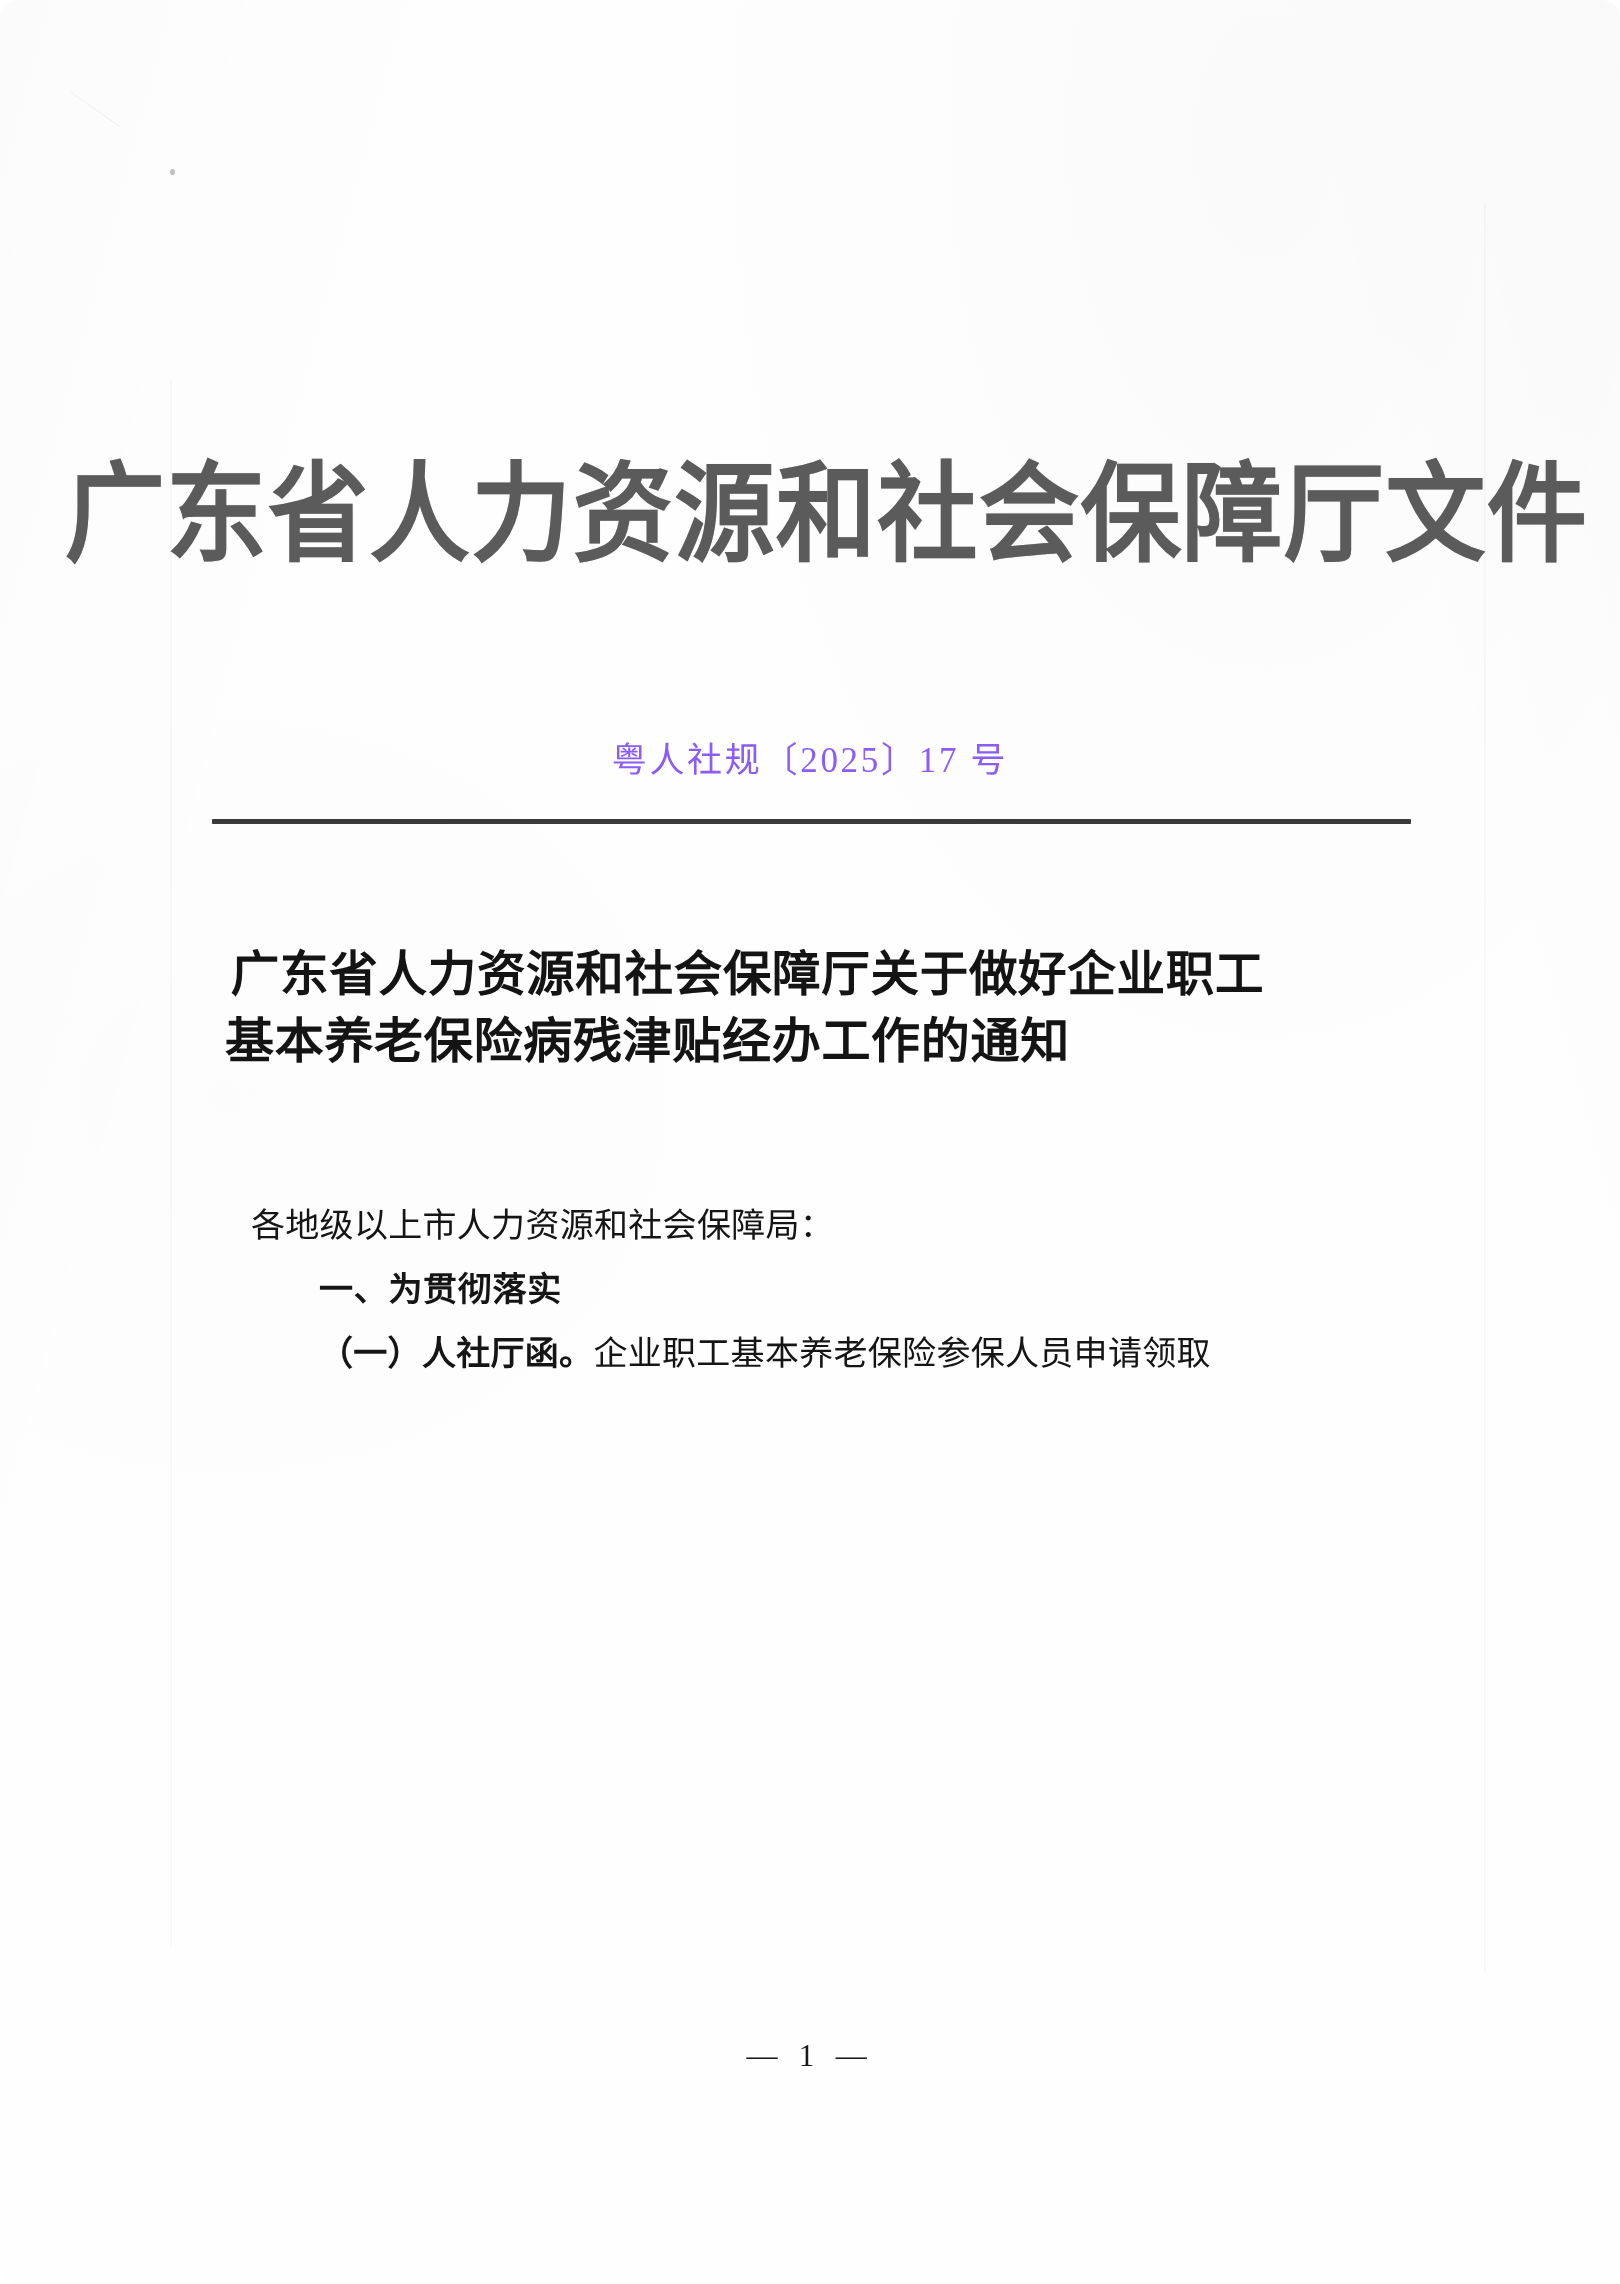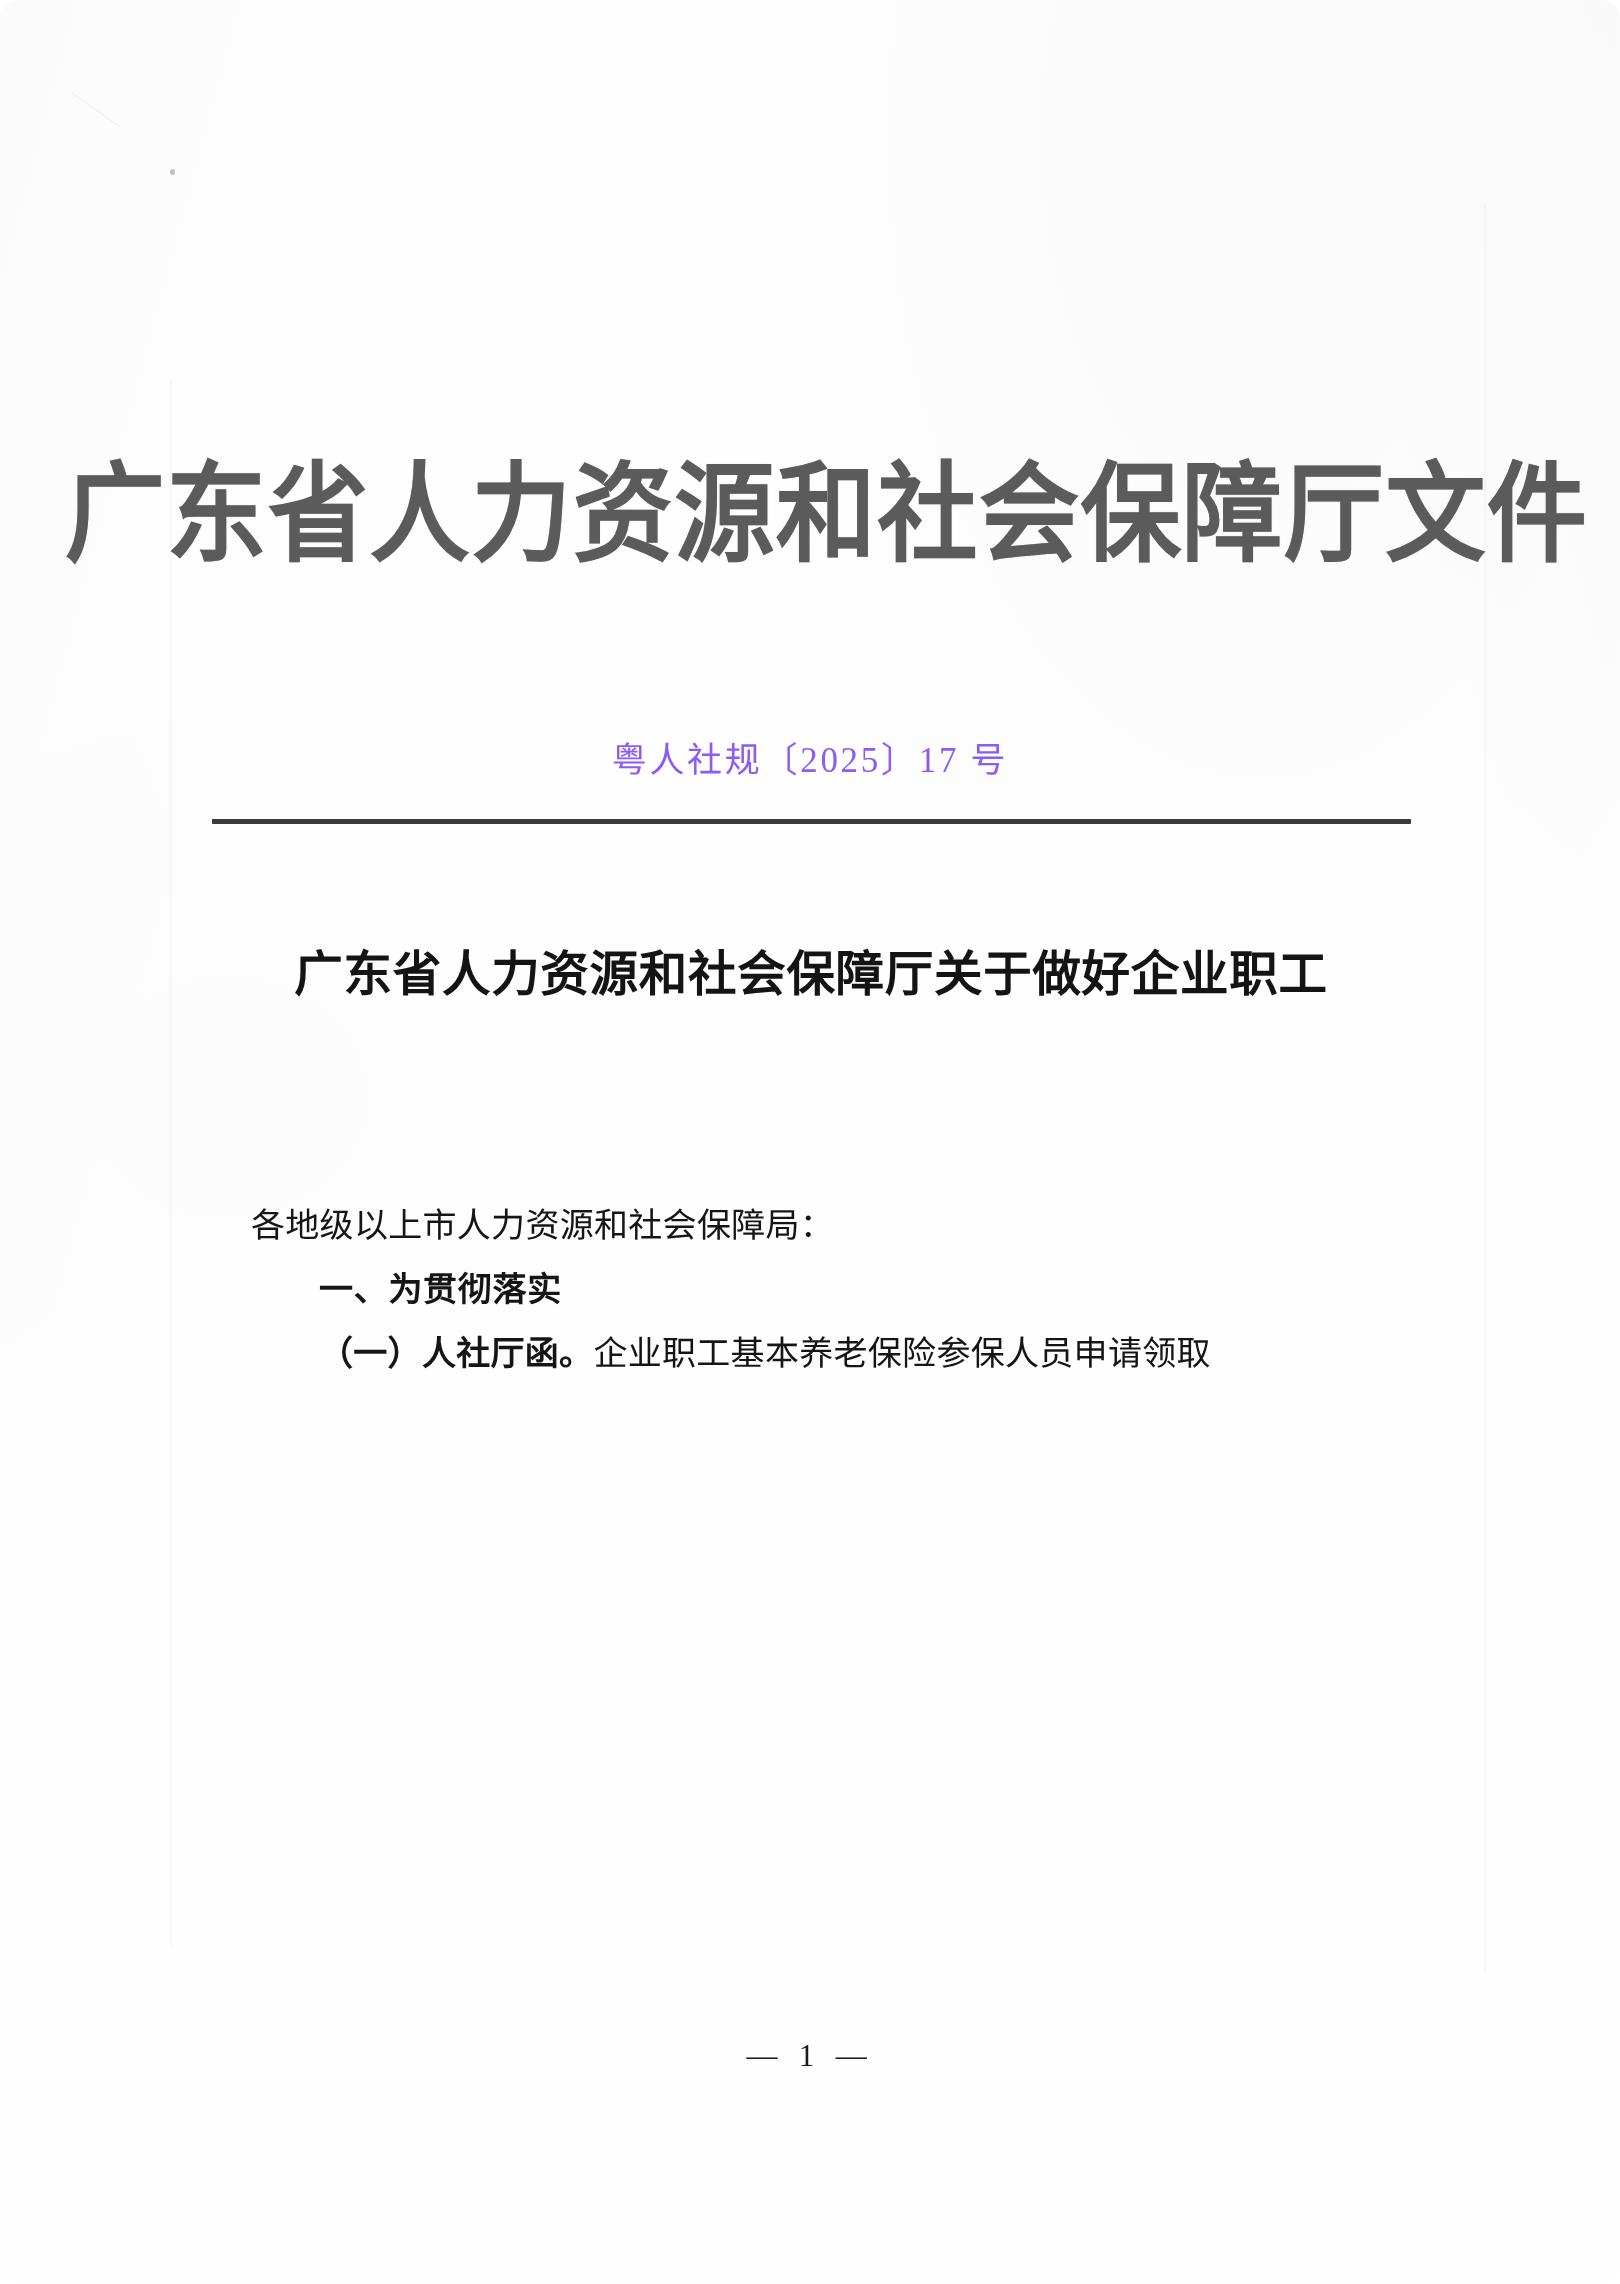--- a/index.html
+++ b/index.html
@@ -86,21 +86,21 @@
     border-radius: 0.7px;
     opacity: 0.93;
   }
 
   
   #doc-title {
     position: absolute;
     left: 225px;
     top: 941px;
     width: 1172px;
-    text-align: center;
+    text-align: left;
     font-family: "Liberation Sans", "DejaVu Sans", sans-serif;
     font-weight: 700;
     font-size: 49px;
     line-height: 1.36;
     letter-spacing: 0.7px;
     color: #141414;
   }
   #doc-title .tline { display: block; white-space: nowrap; }
   #doc-title .tline-1 { transform: scaleX(0.99); transform-origin: 50% 50%; }
 
@@ -158,20 +158,21 @@
   <div class="scan-mark" style="left:65px; top:109px; width:61px; height:1.4px; transform:rotate(35deg); opacity:0.18;"></div>
 
   <div id="masthead">广东省人力资源和社会保障厅文件</div>
 
   <div id="doc-number">粤人社规〔2025〕17 号</div>
 
   <div id="divider"></div>
 
   <div id="doc-title">
     <span class="tline tline-1">广东省人力资源和社会保障厅关于做好企业职工</span>
+    <span class="tline tline-2">基本养老保险病残津贴经办工作的通知</span>
   </div>
 
   <div id="body-block">
 
     <p class="para">各地级以上市人力资源和社会保障局：</p>
 
 
     <p class="para indent hd-bold">一、为贯彻落实</p>
 
     <p class="para indent"><span class="run-bold">（一）人社厅函。</span><span>企业职工基本养老保险参保人员申请领取</span></p>

